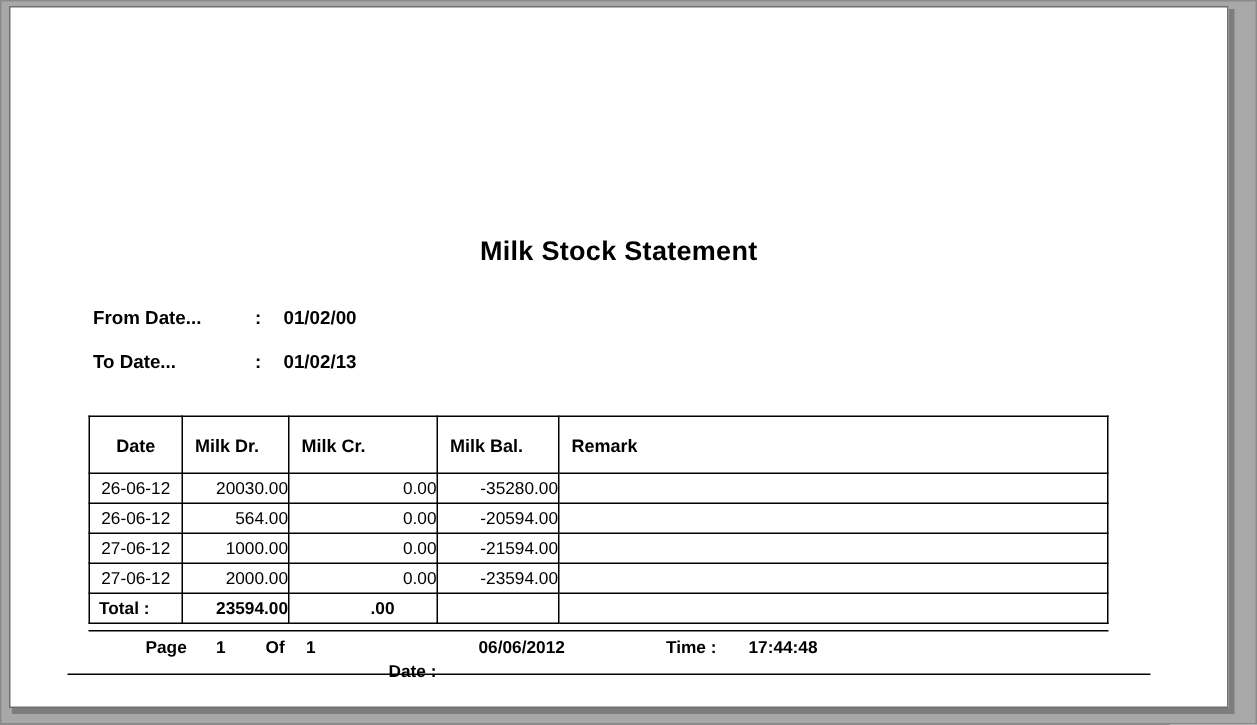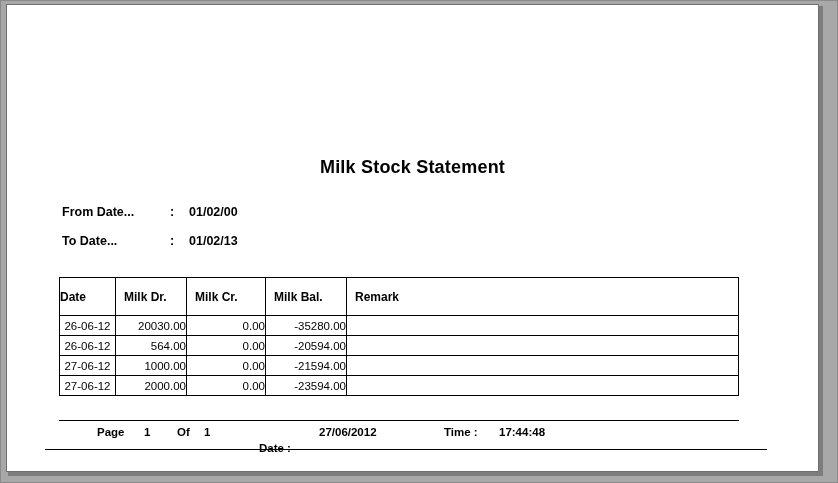--- a/index.html
+++ b/index.html
@@ -102,21 +102,21 @@
     vertical-align: middle;
   }
   table.report thead th {
     height: 37px;
     font-size: 12px;
     font-weight: bold;
     text-align: left;
     padding-left: 8px;
   }
   table.report thead th.center {
-    text-align: left;
+    text-align: center;
     padding-left: 0;
   }
   table.report tbody td {
     height: 19px;
     font-size: 11.5px;
   }
   td.c-date   { width: 55px;  text-align: center; }
   td.c-dr     { width: 62px;  text-align: right; padding-right: 6px; }
   td.c-cr     { width: 70px;  text-align: right; padding-right: 6px; margin-left: 16px; }
   td.c-bal    { width: 72px;  text-align: right; padding-right: 6px; }
@@ -235,32 +235,39 @@
           <td class="c-bal">-21594.00</td>
           <td class="c-remark"></td>
         </tr>
         <tr>
           <td class="c-date">27-06-12</td>
           <td class="c-dr">2000.00</td>
           <td class="c-cr">0.00</td>
           <td class="c-bal">-23594.00</td>
           <td class="c-remark"></td>
         </tr>
+        <tr class="total-row">
+          <td class="c-date">Total :</td>
+          <td class="c-dr">23594.00</td>
+          <td class="c-cr">.00</td>
+          <td class="c-bal"></td>
+          <td class="c-remark"></td>
+        </tr>
       </tbody>
     </table>
 
     <div class="footer-rule"></div>
 
     <div class="footer">
       <span class="f-page">Page</span>
       <span class="f-pageno">1</span>
       <span class="f-of">Of</span>
       <span class="f-pages">1</span>
       <span class="f-datelbl">Date :</span>
-      <span class="f-dateval">27/06/2012</span>
+      <span class="f-dateval">06/06/2012</span>
       <span class="f-timelbl">Time :</span>
       <span class="f-timeval">17:44:48</span>
     </div>
 
     <div class="footer-rule2"></div>
 
   </div>
 </div>
 
 </body></html>

